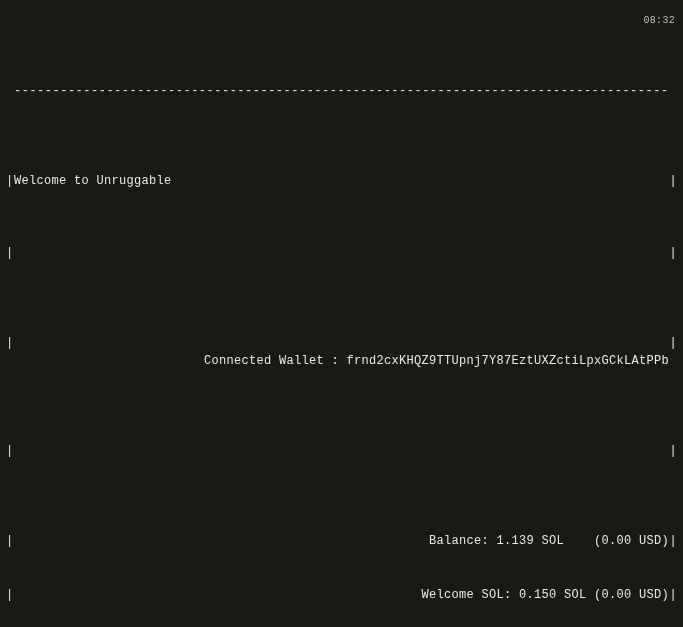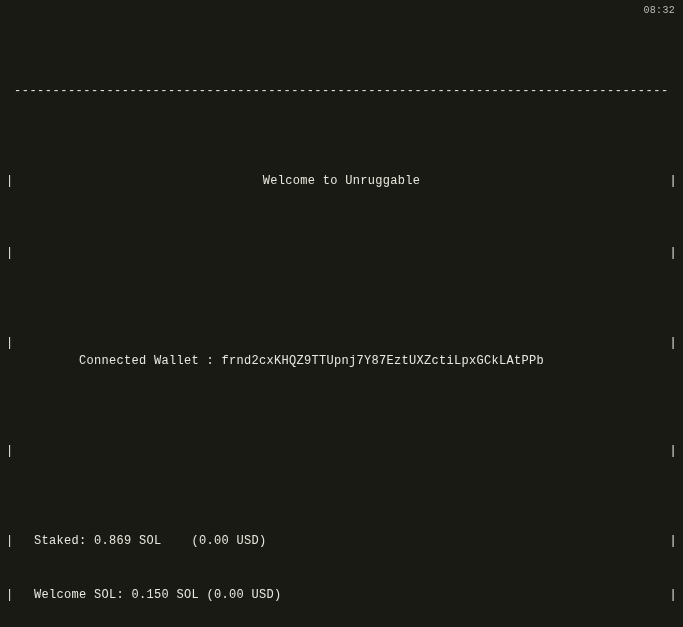--- a/index.html
+++ b/index.html
@@ -10,35 +10,35 @@
       font-size: 12px;
       line-height: 1.5;
       width: 683px;
       height: 627px;
       overflow: hidden;
       position: relative;
       letter-spacing: 0.3px;
     }
     .clock {
       position: absolute;
-      top: 3px;
+      top: 13px;
       right: 8px;
       font-size: 10px;
       color: #bbb;
     }
     .term {
       padding: 10px 6px 0 6px;
       white-space: pre;
     }
     .row { display: flex; }
     .pipe-l { width: 8px; text-align: left; }
     .pipe-r { width: 8px; text-align: right; }
     .rowbody { flex: 1; }
-    .rowbody.pad { padding-left: 20px; }
-    .center { text-align: center; }
+    .rowbody.pad { padding-left: 20px; text-align: right; }
+    .center { }
     .hline { display: flex; }
     .dash { flex: 1; overflow: hidden; letter-spacing: 0.5px; }
     .dash::before { content: "-----------------------------------------------------------------------------------------------"; }
   </style>
 </head>
 <body>
 
 <div class="clock">08:32</div>
 
 <div class="term">
@@ -64,21 +64,21 @@
       <span>Connected Wallet :</span> <span>frnd2cxKHQZ9TTUpnj7Y87EztUXZctiLpxGCkLAtPPb</span>
     </span>
     <span class="pipe-r">|</span>
   </div>
 
   <div class="row"><span class="pipe-l">|</span><span class="rowbody"> </span><span class="pipe-r">|</span></div>
 
   
   <div class="row">
     <span class="pipe-l">|</span>
-    <span class="rowbody pad"><span>Staked:</span> <span>0.869 SOL</span>    <span>(0.00 USD)</span></span>
+    <span class="rowbody pad"><span>Balance:</span> <span>1.139 SOL</span>    <span>(0.00 USD)</span></span>
     <span class="pipe-r">|</span>
   </div>
   <div class="row">
     <span class="pipe-l">|</span>
     <span class="rowbody pad"><span>Welcome SOL:</span> <span>0.150 SOL</span> <span>(0.00 USD)</span></span>
     <span class="pipe-r">|</span>
   </div>
   
 
   

